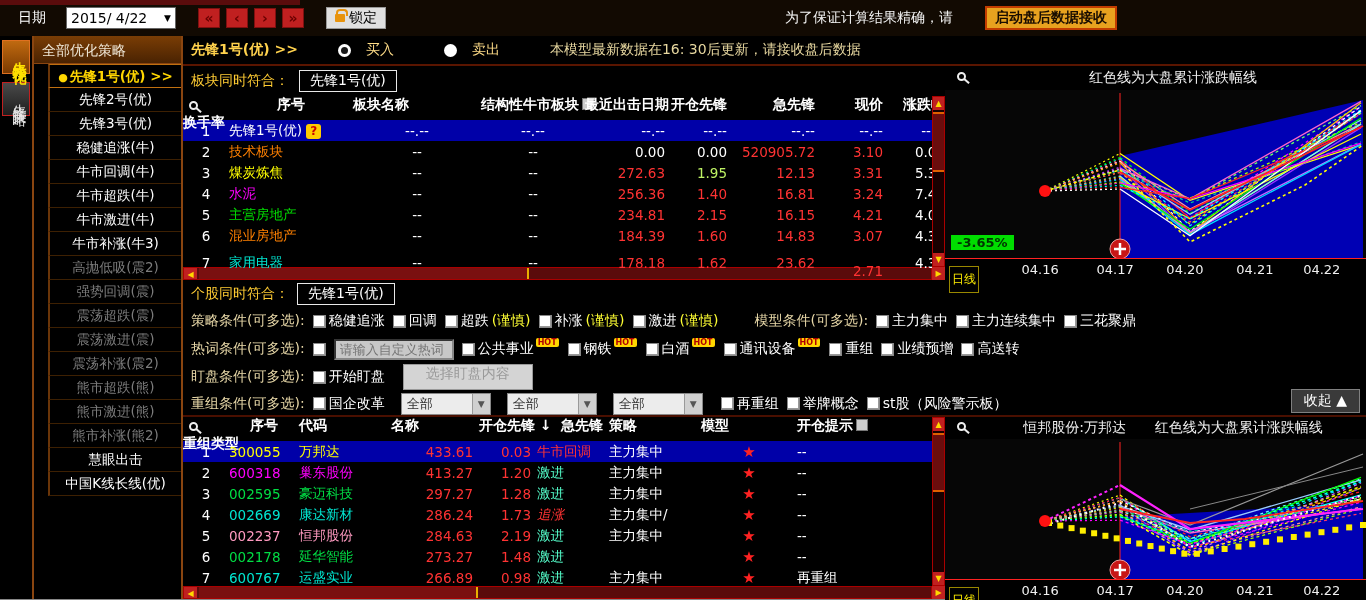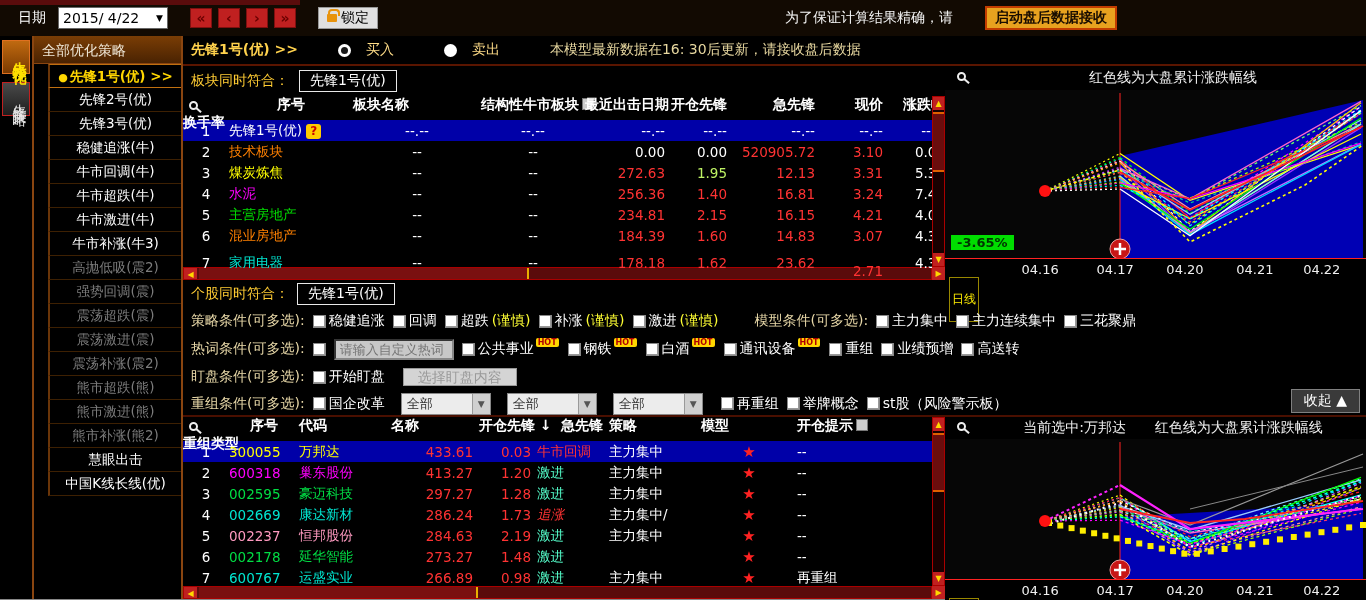--- a/index.html
+++ b/index.html
@@ -3,21 +3,21 @@
 <meta charset="utf-8">
 <style>
   * { margin:0; padding:0; box-sizing:border-box; }
   html,body { width:1366px; height:600px; background:#000; overflow:hidden;
     font-family:"DejaVu Sans", sans-serif; color:#fff; font-size:14px; }
   .app { width:1366px; height:600px; display:flex; flex-direction:column; background:#000; border-bottom:1px solid #888;}
 
   
   .topbar { height:36px; background:#120a02; display:flex; align-items:center; gap:8px; padding-left:18px; position:relative; flex:none;}
   .titlebar-accent { position:absolute; left:0; top:0; width:300px; height:5px; background:#5a0c0c; }
-  .lbl-date { color:#fff; margin-right:4px; }
+  .lbl-date { color:#fff; margin-right:12px; }
   .date-select { background:#fff; color:#000; border:1px solid #666; height:22px; width:110px;
     display:flex; align-items:center; justify-content:space-between; padding:0 4px; font-size:14px; }
   .date-select .car { font-size:9px; color:#000; }
   .navbtns { display:flex; gap:6px; margin-left:14px; }
   .navbtn { width:22px; height:20px; background:#c02020; color:#6a0000; font-weight:bold;
     display:flex; align-items:center; justify-content:center; border:1px solid #801010; font-size:14px; cursor:pointer;}
   .lockbtn { margin-left:14px; height:22px; background:#e0e0e0; color:#000; border:1px solid #999;
     display:flex; align-items:center; gap:4px; padding:0 8px; }
   .lock { width:10px; height:8px; background:#e8930c; position:relative; border-radius:1px; display:inline-block;}
   .lock::before { content:""; position:absolute; top:-5px; left:1px; width:8px; height:5px;
@@ -102,35 +102,35 @@
 
   
   .chart-title { height:24px; display:flex; align-items:center; gap:14px; padding-left:6px; color:#f0f0f0; white-space:nowrap;}
   .chart-title .t { flex:1; text-align:center; }
   .chart-title .t2 { text-align:center; }
   .plot { position:relative; }
   .plot svg { display:block; }
   .badge { position:absolute; left:6px; bottom:8px; background:#00dd00; color:#003300; font-weight:bold;
     padding:0 6px; font-size:13px; }
   .axis { height:22px; border-top:1px solid #ff2222; position:relative; color:#f0f0f0; font-size:13px; }
-  .axis .period { position:absolute; left:4px; top:18px; color:#ffee00; border:1px solid #998800; padding:13px 2px; font-size:12px;}
+  .axis .period { position:absolute; left:4px; top:7px; color:#ffee00; border:1px solid #998800; padding:4px 2px; font-size:12px;}
   .axis .dt { position:absolute; top:3px; transform:translateX(-50%); }
 
   
   .filters { flex:none; height:137px; position:relative; padding-left:8px; border-bottom:2px solid #4a0f00;}
   .frow { display:flex; align-items:center; gap:8px; }
   .f-lbl { color:#e8d8a8; white-space:nowrap; }
   .cbitem { display:flex; align-items:center; gap:3px; white-space:nowrap; cursor:pointer; }
   .cb { width:13px; height:13px; background:#fff; border:1px solid #888; box-shadow:inset -1px -1px 0 #999; flex:none;}
   .caution { color:#ffff33; }
   .hotbadge { background:#ffd700; color:#b00000; font-size:8px; font-weight:bold; padding:0 2px;
     border-radius:2px; position:relative; top:-7px; left:-1px;}
   .hotinput { background:#c8c8c8; border:2px inset #888; color:#777; width:120px; height:21px;
     font-size:13px; font-family:"DejaVu Sans",sans-serif; padding:0 4px;}
-  .disbtn { background:#d4d4d4; color:#9a9a9a; border:1px solid #999; height:18px; padding:0 14px; }
+  .disbtn { background:#d4d4d4; color:#9a9a9a; border:1px solid #999; height:26px; padding:0 22px; }
   .dd { display:inline-flex; width:90px; height:22px; background:#ececec; border:1px solid #888; color:#333; }
   .dd .dd-t { flex:1; padding:1px 5px; font-size:13px;}
   .dd .dd-a { width:18px; background:#d0d0d0; border-left:1px solid #999; color:#555; font-size:9px;
     display:flex; align-items:center; justify-content:center;}
   .collapse-btn { position:absolute; right:6px; bottom:2px; background:#3a3a3a; border:1px solid #808080;
     color:#fff; padding:2px 12px; cursor:pointer; }
 </style>
 </head>
 <body>
 
@@ -639,21 +639,21 @@
                 </div>
               <div class="sarrow">▼</div>
             </div>
             <div class="corner">▶</div>
           </div>
         </div>
         <div class="chart-col" style="height:183px;">
           <div class="chart-title" style="height:22px;">
             <span class="mag" style="margin-top:-4px;"></span>
             <span class="t2" style="flex:1;">
-              <span>当前选中:万邦达</span>
+              <span>恒邦股份:万邦达</span>
               <span style="display:inline-block;width:20px;"></span>
               <span>红色线为大盘累计涨跌幅线</span>
             </span>
           </div>
           <div class="plot" style="height:140px;">
             <svg id="chart-bottom" width="421" height="140">
                 <rect x="0" y="0" width="421" height="140" fill="#060606"></rect>
                 <polygon points="175,78 418,64 418,140 175,140" fill="#0000b4"></polygon>
                 <line x1="175" y1="3" x2="175" y2="140" stroke="#ff2222" stroke-width="1"></line>
                 <polyline points="100,82 175,56.057935243239626" fill="none" stroke="#ffff00" stroke-width="1.2" stroke-dasharray="2,3"></polyline>

